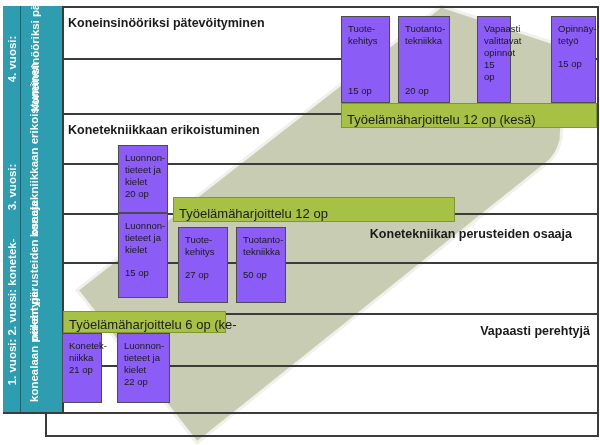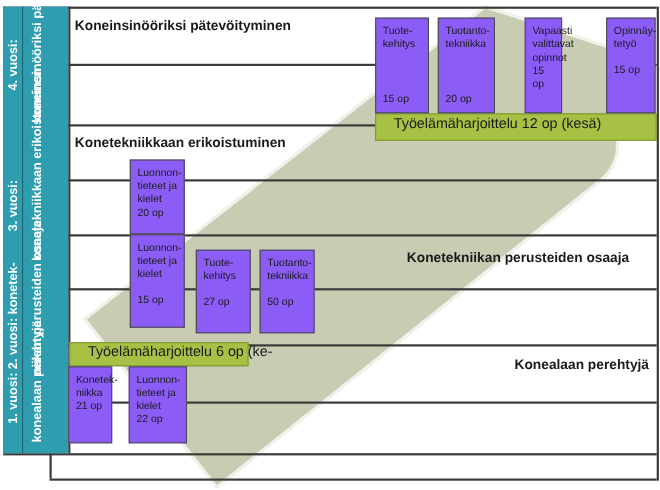--- a/index.html
+++ b/index.html
@@ -19,21 +19,21 @@
   .course-box {
     position:absolute; background:#8b5cf6; border:1.5px solid #4c4c4c; box-sizing:border-box;
     font-size:9.5px; line-height:12px; padding:6px 4px 0 6px;
   }
   .course-box .ln { display:block; }
   .op-bottom { position:absolute; bottom:5px; left:6px; }
   .op-gap { display:block; margin-top:11px; }
   .op-tight { display:block; margin-top:0; }
   .intern-bar {
     position:absolute; background:#a6c143; border:1.5px solid #7e982f; box-sizing:border-box;
-    font-size:13px; display:flex; align-items:flex-start; padding-left:16px; white-space:nowrap;
+    font-size:13px; display:flex; align-items:flex-end; padding-left:5px; white-space:nowrap;
   }
   svg { position:absolute; left:0; top:0; pointer-events:none; }
 </style>
 </head>
 <body>
 
 <div id="canvas">
 
   <div class="hline" style="left:62px; top:58px; width:535px;"></div>
 
@@ -75,24 +75,27 @@
   </div>
   <div class="ylabel" style="left:-14px; top:355px; width:52px;  height:14px;">1. vuosi:</div>
   <div class="ylabel" style="left:1px;  top:348px; width:80px;  height:28px;">
     <span class="ln">konealaan</span>
     <span class="ln">perehtyjä</span>
   </div>
 
   <div class="stage-header" style="left:68px; top:16px;">Koneinsinööriksi pätevöityminen</div>
   <div class="stage-header" style="left:68px; top:123px;">Konetekniikkaan erikoistuminen</div>
   <div class="stage-header" style="right:28px; top:227px;">Konetekniikan perusteiden osaaja</div>
-  <div class="stage-header" style="right:10px; top:324px;">Konealaan perehtyjä</div>
+  <div class="stage-header" style="right:10px; top:324px;">Vapaasti perehtyjä</div>
 
   <div class="intern-bar" style="left:341px; top:103px; width:256px; height:25px;">
     <span>Työelämäharjoittelu 12 op (kesä)</span>
+  </div>
+  <div class="intern-bar" style="left:173px; top:197px; width:282px; height:25px;">
+    <span>Työelämäharjoittelu 12 op</span>
   </div>
   <div class="intern-bar" style="left:63px; top:311px; width:163px; height:22px;">
     <span>Työelämäharjoittelu 6 op (ke-</span>
   </div>
 
   <div class="course-box" style="left:341px; top:16px; width:49px; height:87px;">
     <span class="ln">Tuote-</span>
     <span class="ln">kehitys</span>
     <span class="op-bottom">15 op</span>
   </div>

